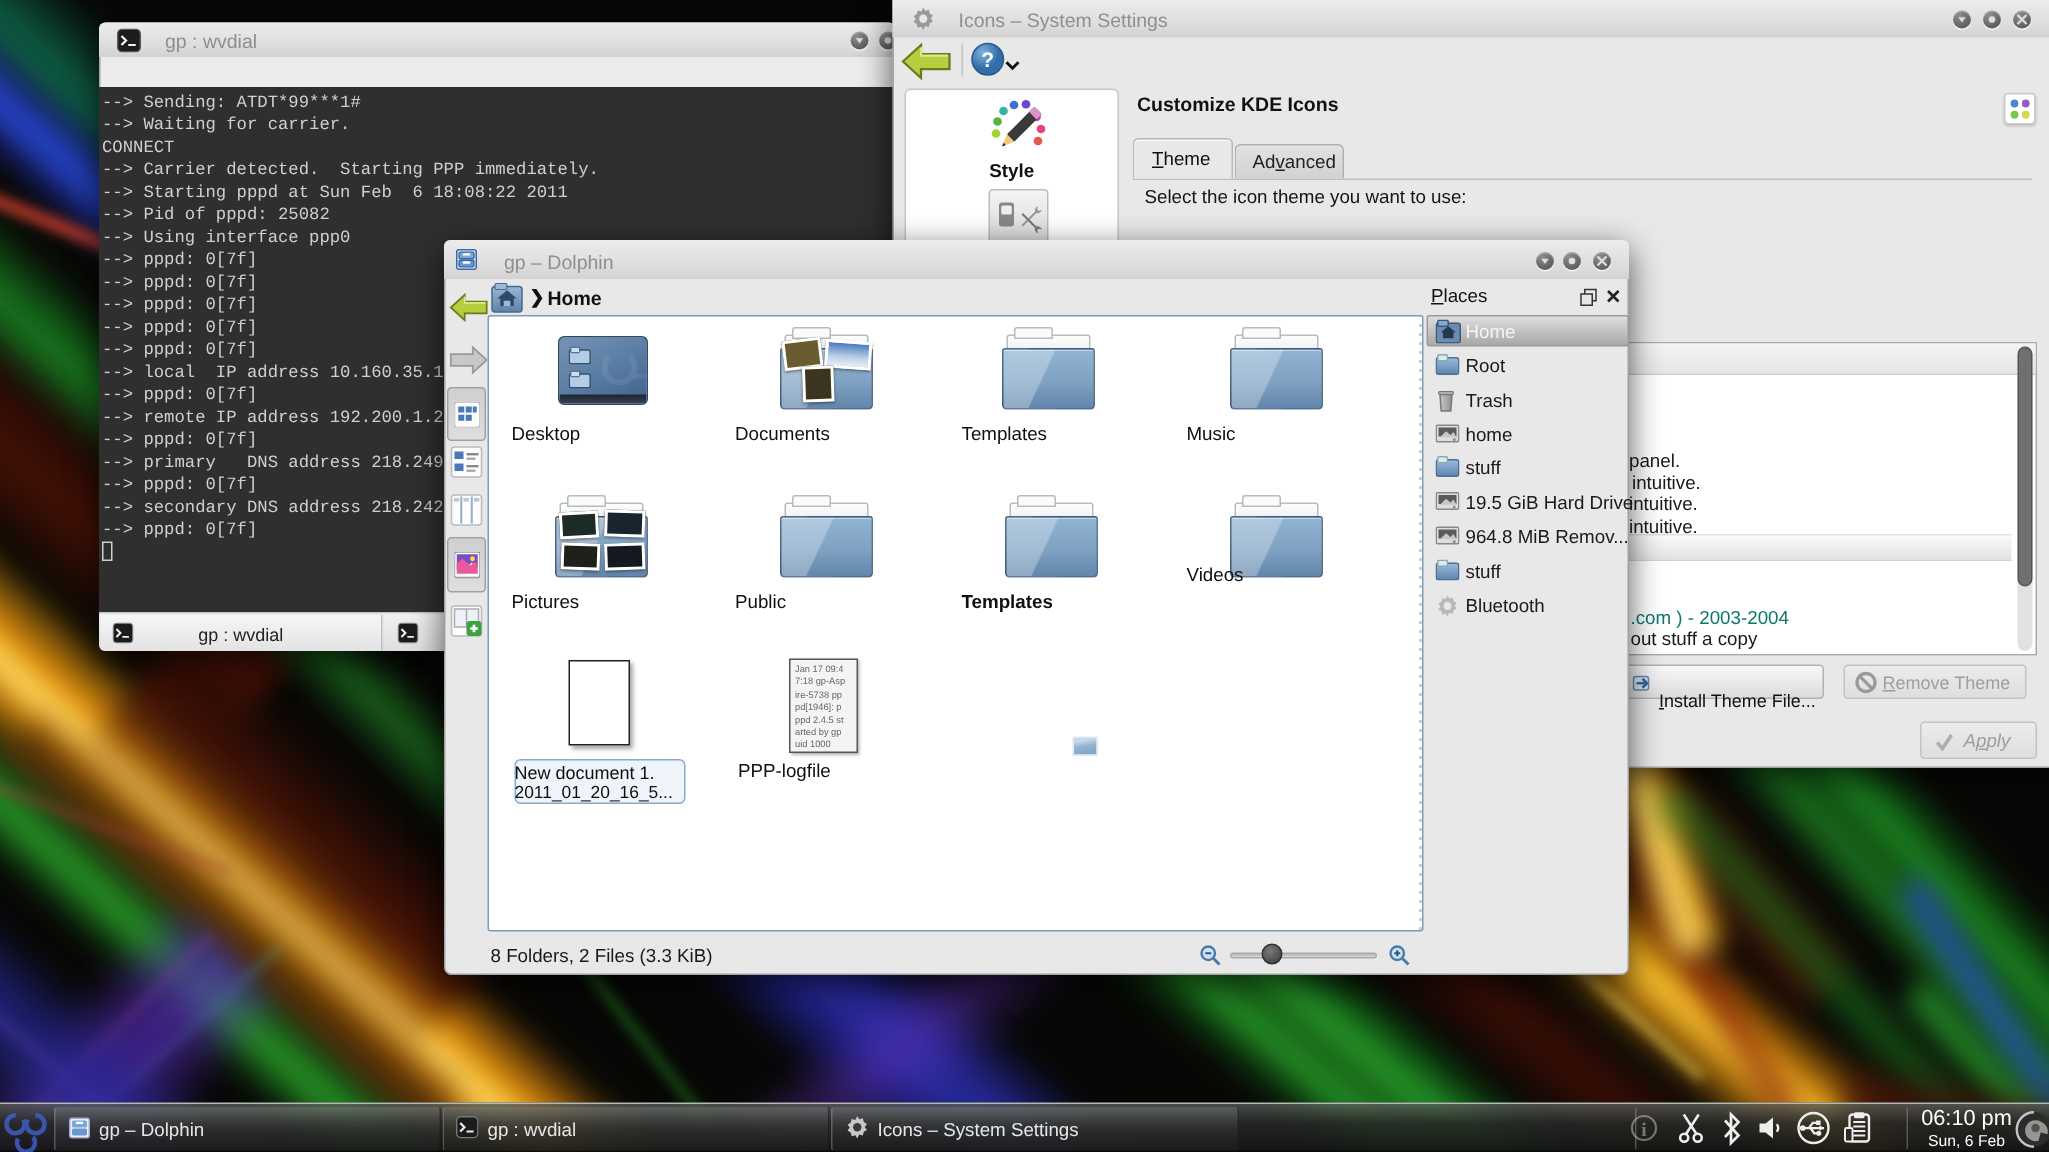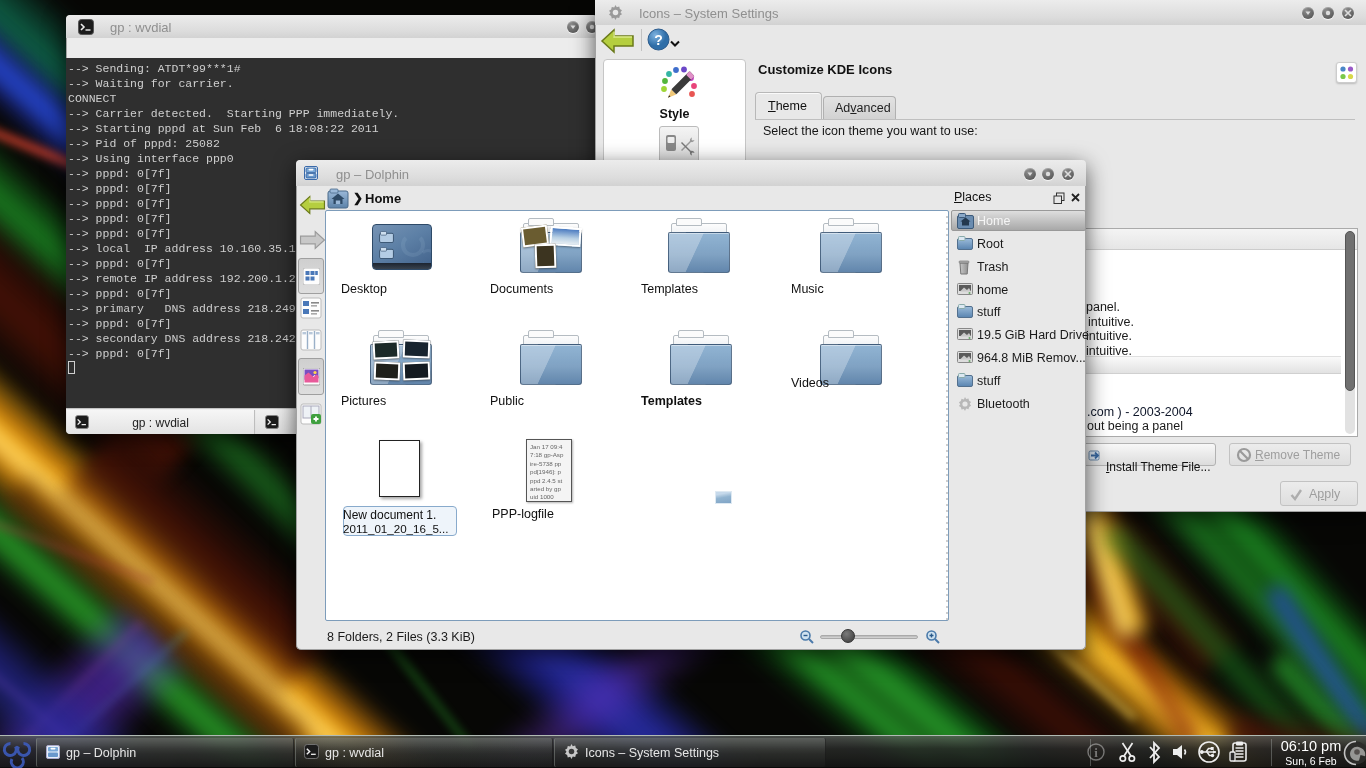--- a/index.html
+++ b/index.html
@@ -214,41 +214,41 @@
       </div>
  <div class="abs" style="left:168px;top:124px;font-size:12.5px;color:#151515;">Select the icon theme you want to use:</div>
 
  <div class="abs" style="left:162px;top:228px;width:601px;height:209px;border:1px solid #aaa;background:#fff;">
   <div class="abs" style="left:0;top:0;width:100%;height:21px;background:linear-gradient(#f4f4f4,#e6e6e6);border-bottom:1px solid #ccc;"></div>
   <div class="abs" style="left:328px;top:71px;font-size:12.5px;color:#1a1a1a;">panel.</div>
   <div class="abs" style="left:330px;top:86px;font-size:12.5px;color:#1a1a1a;">intuitive.</div>
   <div class="abs" style="left:328px;top:100px;font-size:12.5px;color:#1a1a1a;">intuitive.</div>
   <div class="abs" style="left:328px;top:115px;font-size:12.5px;color:#1a1a1a;">intuitive.</div>
   <div class="abs" style="left:1px;top:127px;right:16px;height:18px;background:linear-gradient(#fafafa,#e2e2e2);border-top:1px solid #e0e0e0;border-bottom:1px solid #d0d0d0;"></div>
-  <div class="abs" style="left:329px;top:176px;font-size:12.5px;color:#0f172a;">.com ) - 2003-2004</div>
-  <div class="abs" style="left:329px;top:190px;font-size:12.5px;color:#1a1a1a;">out being a panel</div>
+  <div class="abs" style="left:329px;top:176px;font-size:12.5px;color:#0f766e;">.com ) - 2003-2004</div>
+  <div class="abs" style="left:329px;top:190px;font-size:12.5px;color:#1a1a1a;">out stuff a copy</div>
   <div class="abs" style="right:2px;top:2px;width:10px;height:203px;background:#e2e2e2;border-radius:5px;"></div>
   <div class="abs" style="right:2px;top:2px;width:10px;height:160px;background:#707070;border:1px solid #555;border-radius:5px;"></div>
  </div>
 
  <div class="abs" style="left:485px;top:443px;width:136px;height:23px;background:linear-gradient(#f8f8f8,#dcdcdc);border:1px solid #b2b2b2;border-radius:3px;">
   <svg class="abs" style="left:7px;top:4px;" width="15" height="15" viewBox="0 0 15 15">
           <rect x="1" y="3" width="10" height="9" rx="1.5" fill="#d8e4f0" stroke="#6888a8"></rect>
           <path d="M3 7.5h6M7 4.5l3 3-3 3" stroke="#3868a0" stroke-width="1.8" fill="none"></path>
         </svg>
   <div class="abs" style="left:25px;top:16px;font-size:12px;color:#111;white-space:nowrap;"><span style="text-decoration:underline;">I</span>nstall Theme File...</div>
  </div>
  <div class="abs" style="left:634px;top:443px;width:122px;height:23px;background:linear-gradient(#ececec,#dedede);border:1px solid #c2c2c2;border-radius:3px;">
   <svg class="abs" style="left:6px;top:3px;" width="16" height="16" viewBox="0 0 16 16">
           <circle cx="8" cy="8" r="6" fill="none" stroke="#9a9a9a" stroke-width="2.2"></circle>
           <path d="M3.8 3.8l8.4 8.4" stroke="#9a9a9a" stroke-width="2.2"></path>
         </svg>
   <div class="abs" style="left:25px;top:4px;font-size:12px;color:#9e9e9e;white-space:nowrap;"><span style="text-decoration:underline;">R</span>emove Theme</div>
  </div>
- <div class="abs" style="left:685px;top:481px;width:78px;height:25px;background:linear-gradient(#ececec,#dedede);border:1px solid #c2c2c2;border-radius:3px;">
+ <div class="abs" style="left:685px;top:481px;width:78px;height:25px;background:linear-gradient(#ececec,#dedede);border:1px solid #c2c2c2;border-radius:3px;font-style:italic;">
   <svg class="abs" style="left:8px;top:5px;" width="15" height="15" viewBox="0 0 15 15">
           <path d="M2.5 8l3.5 4 6-9" stroke="#adadad" stroke-width="2.4" fill="none"></path>
         </svg>
   <div class="abs" style="left:28px;top:5px;font-size:12.5px;color:#9e9e9e;">A<span style="text-decoration:underline;">p</span>ply</div>
  </div>
 
  <div class="abs" style="left:741px;top:62px;width:21px;height:21px;background:#fff;border:1px solid #ccc;border-radius:3px;box-shadow:0 1px 2px rgba(0,0,0,.2);">
   <svg width="19" height="19" viewBox="0 0 19 19">
           <circle cx="6" cy="6" r="2.6" fill="#4a86c8"></circle>
           <circle cx="13.5" cy="6" r="2.6" fill="#9a5ac8"></circle>

